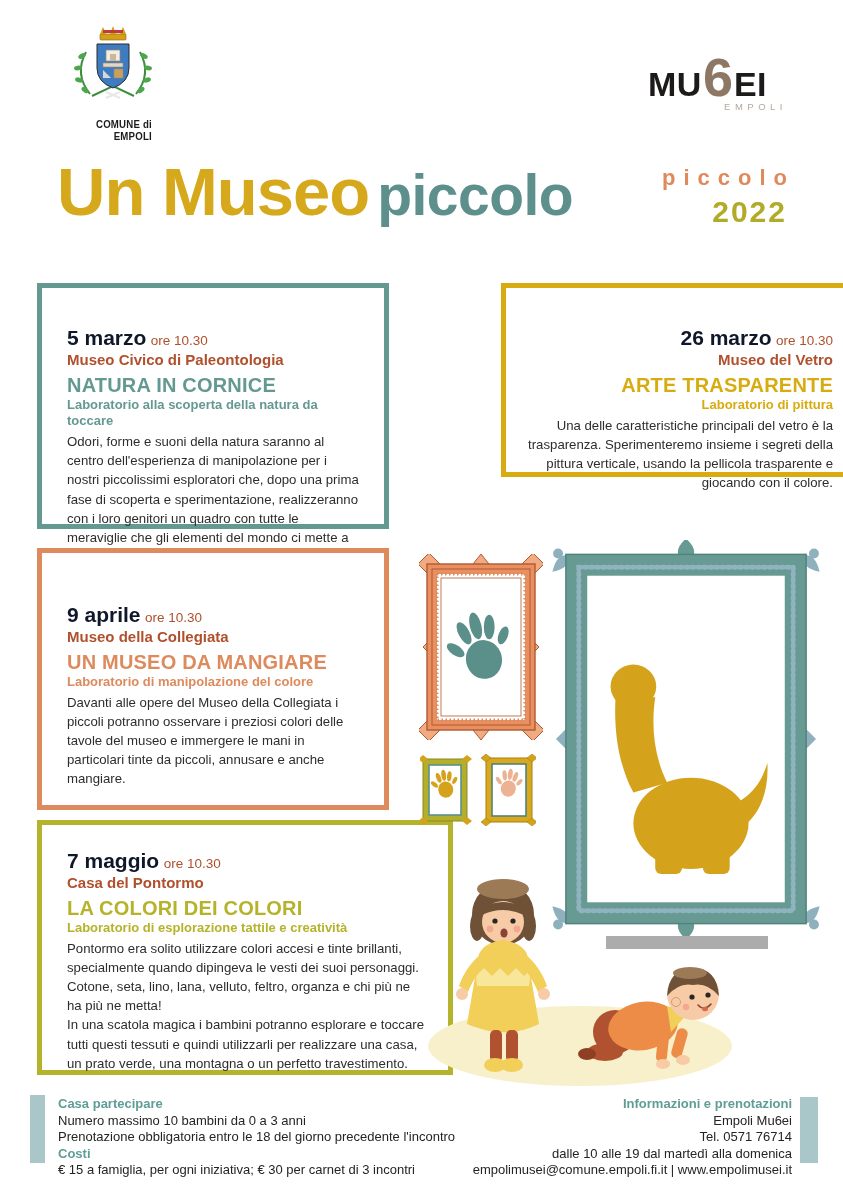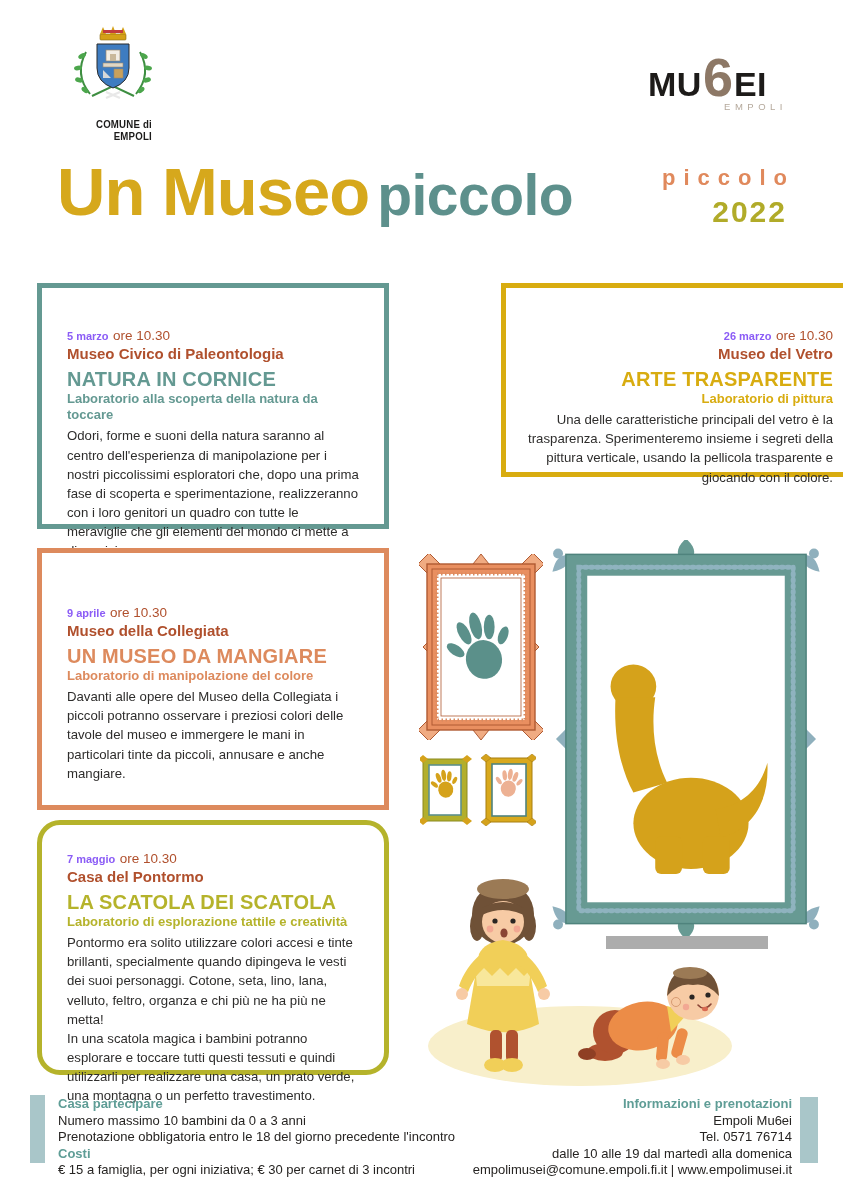--- a/index.html
+++ b/index.html
@@ -22,21 +22,21 @@
   .t2{font-size:57px;font-weight:bold;color:#5d908c;letter-spacing:-.5px;}
   .title-tag{position:absolute;right:56px;top:167px;text-align:right;line-height:1;}
   .tagw{font-size:22px;font-weight:bold;color:#e0895c;letter-spacing:8px;margin-right:-8px;}
   .tagy{font-size:30px;font-weight:bold;color:#b1ab29;letter-spacing:2px;margin-top:8px;}
 
   
   .event-card{position:absolute;background:#fff;border:5px solid #999;box-sizing:border-box;
               padding:38px 22px 0 25px;}
   .event-card.card-right{text-align:right;padding:38px 25px 0 22px;}
   .ev-dateline{line-height:1.15;}
-  .ev-date{font-size:11px;font-weight:bold;color:#8b5cf6;}
+  .ev-date{font-size:21px;font-weight:bold;color:#0f172a;}
   .ev-time{font-size:13.5px;color:#b0502d;}
   .ev-venue{font-size:15px;font-weight:bold;color:#b0502d;line-height:1.3;}
   .ev-title{font-size:20px;font-weight:bold;margin:4px 0 1px 0;letter-spacing:.2px;line-height:1.1;}
   .ev-subtitle{font-size:13px;font-weight:bold;line-height:1.25;margin-bottom:3px;}
   .ev-body{font-size:13.2px;line-height:1.45;margin:2px 0 0 0;color:#2e2d2c;white-space:pre-line;}
 
   
   .ill{position:absolute;}
   .pedestal{position:absolute;left:606px;top:936px;width:162px;height:13px;background:#acacac;}
 
@@ -145,27 +145,27 @@
     <div class="ev-dateline">
       <span class="ev-date">9 aprile</span>
       <span class="ev-time">ore 10.30</span>
     </div>
     <div class="ev-venue">Museo della Collegiata</div>
     <h2 class="ev-title" style="color: rgb(221, 138, 93);">UN MUSEO DA MANGIARE</h2>
     <div class="ev-subtitle" style="color: rgb(221, 138, 93);">Laboratorio di manipolazione del colore</div>
     <p class="ev-body">Davanti alle opere del Museo della Collegiata i piccoli potranno osservare i preziosi colori delle tavole del museo e immergere le mani in particolari tinte da piccoli, annusare e anche mangiare.</p>
   </section>
 
-  <section class="event-card" style="left: 37px; top: 820px; width: 352px; height: 255px; padding-top: 24px; border-color: rgb(181, 179, 43); border-radius: 23px;">
+  <section class="event-card" style="left: 37px; top: 820px; width: 416px; height: 255px; padding-top: 24px; border-color: rgb(181, 179, 43);">
     <div class="ev-dateline">
       <span class="ev-date">7 maggio</span>
       <span class="ev-time">ore 10.30</span>
     </div>
     <div class="ev-venue">Casa del Pontormo</div>
-    <h2 class="ev-title" style="color: rgb(181, 179, 43);">LA SCATOLA DEI SCATOLA</h2>
+    <h2 class="ev-title" style="color: rgb(181, 179, 43);">LA COLORI DEI COLORI</h2>
     <div class="ev-subtitle" style="color: rgb(181, 179, 43);">Laboratorio di esplorazione tattile e creatività</div>
     <p class="ev-body">Pontormo era solito utilizzare colori accesi e tinte brillanti, specialmente quando dipingeva le vesti dei suoi personaggi. Cotone, seta, lino, lana, velluto, feltro, organza e chi più ne ha più ne metta!
 In una scatola magica i bambini potranno esplorare e toccare tutti questi tessuti e quindi utilizzarli per realizzare una casa, un prato verde, una montagna o un perfetto travestimento.</p>
   </section>
 
   <svg class="ill" style="left:419px;top:554px;" width="124" height="186" viewBox="0 0 124 186">
     <g fill="#f0ab82" stroke="#b05a32" stroke-width="1">
       <path d="M10 -1 L21 10 L10 21 L-1 10 Z"></path>
       <path d="M114 -1 L125 10 L114 21 L103 10 Z"></path>
       <path d="M10 165 L21 176 L10 187 L-1 176 Z"></path>

